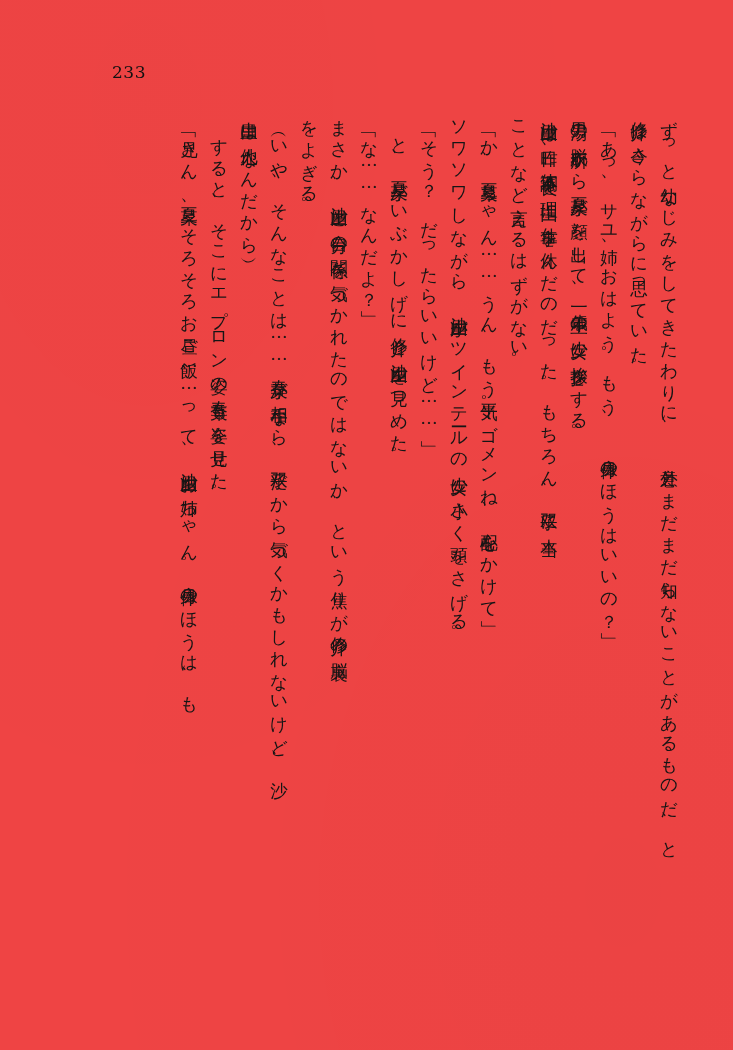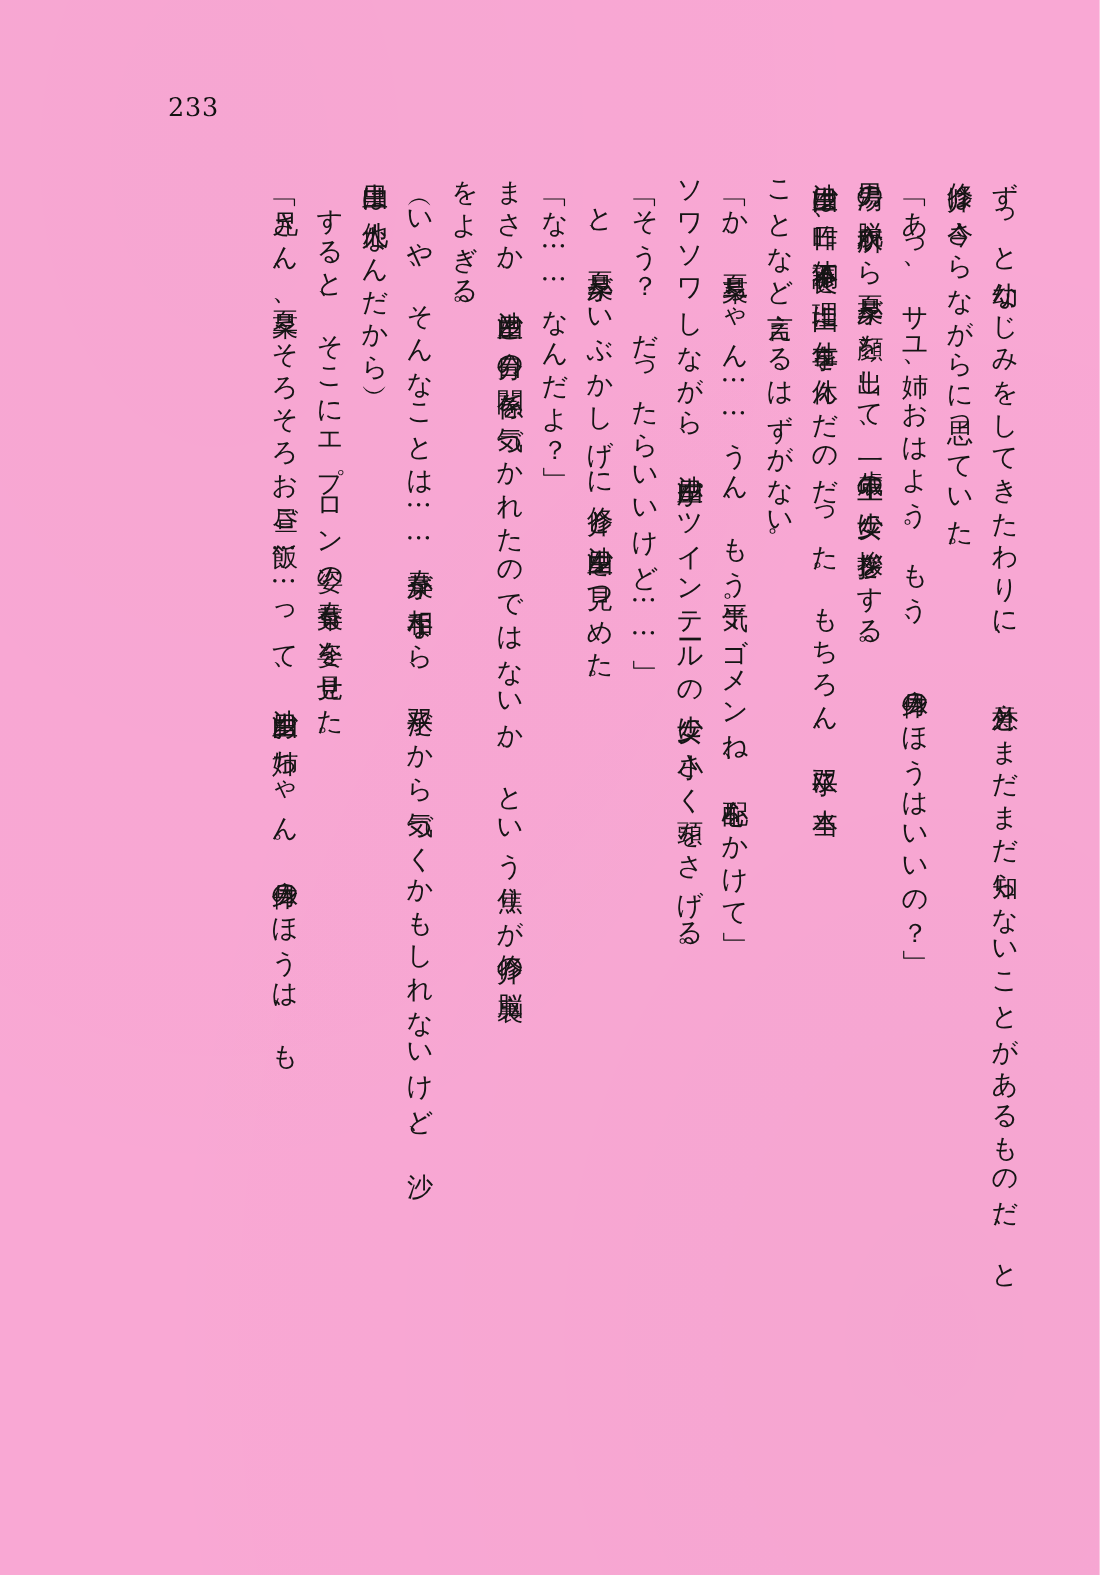--- a/index.html
+++ b/index.html
@@ -11,21 +11,21 @@
     width: 733px;
     height: 1050px;
     overflow: hidden;
     font-family: "DejaVu Serif", "Liberation Serif", serif;
     color: #1a1a1a;
   }
   #page {
     position: relative;
     width: 733px;
     height: 1050px;
-    background: #f9a8d4;
+    background: #ef4444;
   }
   
   #page::before {
     content: "";
     position: absolute;
     inset: 0;
     background:
       radial-gradient(ellipse at 20% 10%, rgba(0,0,0,0.012), rgba(0,0,0,0) 60%),
       radial-gradient(ellipse at 85% 85%, rgba(0,0,0,0.015), rgba(0,0,0,0) 65%);
     pointer-events: none;

